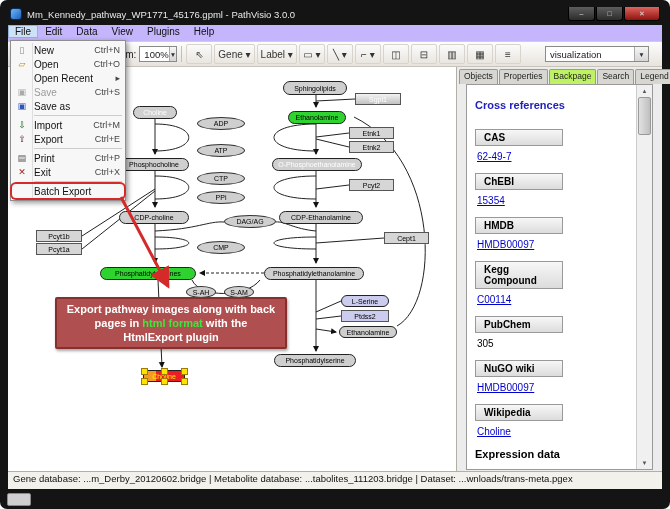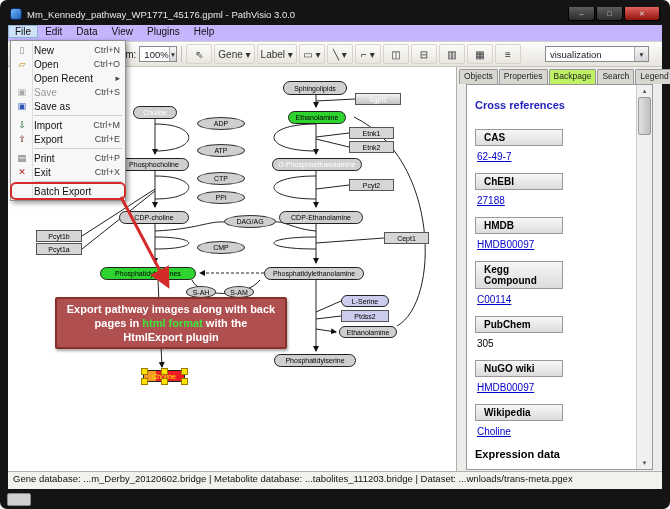--- a/index.html
+++ b/index.html
@@ -254,21 +254,21 @@
         <div class="side-body">
           <div class="side-content">
             <div class="xref-title">Cross references</div>
             <div id="xref-sections">
                 <div class="xsec">
                   <div class="xhead">CAS</div>
                   <div class="xval link">62-49-7</div>
                 </div>
                 <div class="xsec">
                   <div class="xhead">ChEBI</div>
-                  <div class="xval link">27188</div>
+                  <div class="xval link">15354</div>
                 </div>
                 <div class="xsec">
                   <div class="xhead">HMDB</div>
                   <div class="xval link">HMDB00097</div>
                 </div>
                 <div class="xsec">
                   <div class="xhead">Kegg Compound</div>
                   <div class="xval link">C00114</div>
                 </div>
                 <div class="xsec">

